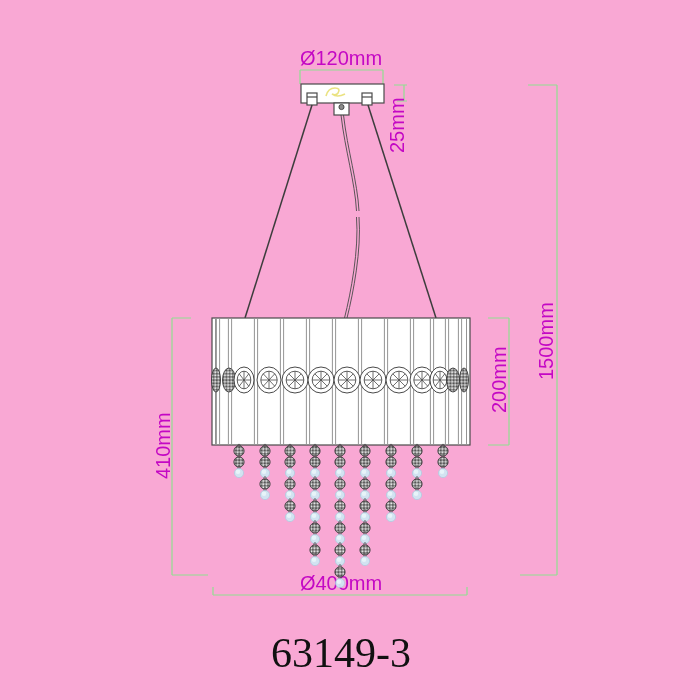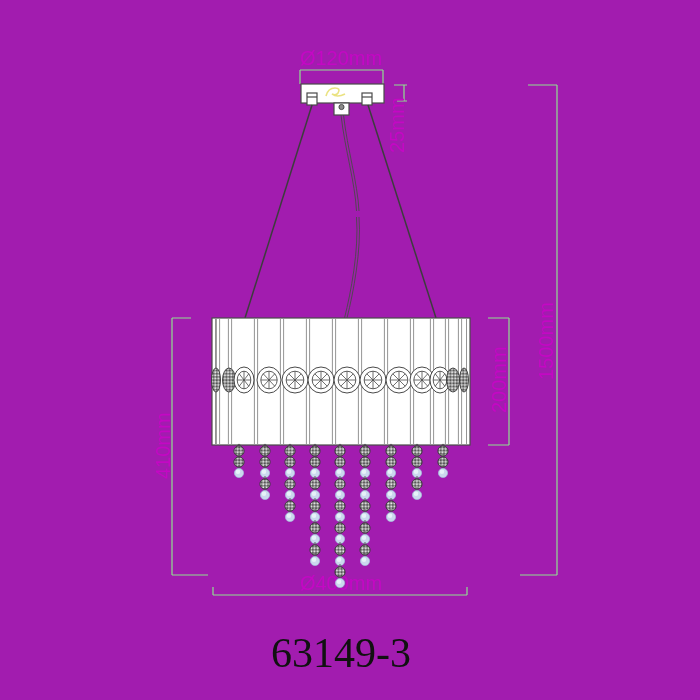--- a/index.html
+++ b/index.html
@@ -1,16 +1,16 @@
 <!DOCTYPE html>
 <html style="--c-dim: #90e090; --c-dimtext: #c408c4; --c-outline: #4a4a4a; --c-wire: #3d3d3d; --c-logo: #e6dd6a; --c-model: #111111;"><head>
 <meta charset="utf-8">
 <style>
   html,body{margin:0;padding:0;background:#ffffff;}
-  .page{position:relative;width:700px;height:700px;background:#a21caf;overflow:hidden;
+  .page{position:relative;width:700px;height:700px;background:#f9a8d4;overflow:hidden;
         font-family:"Liberation Sans",sans-serif;}
   svg{display:block;}
   .dim-line{stroke:var(--c-dim,#90e090);stroke-width:1.2;fill:none;}
   .dim-text{font-family:"Liberation Sans",sans-serif;font-size:20px;fill:var(--c-dimtext,#c408c4);}
   .outline{stroke:var(--c-outline,#4a4a4a);fill:none;stroke-width:1.2;}
   .outline-thin{stroke:#787878;fill:none;stroke-width:0.8;}
   .white-fill{fill:#ffffff;}
   .wire{stroke:var(--c-wire,#3d3d3d);stroke-width:1.5;fill:none;}
   .cord{stroke:var(--c-outline,#4a4a4a);stroke-width:0.9;fill:none;}
   .logo{stroke:var(--c-logo,#e6dd6a);stroke-width:1.6;fill:none;opacity:0.85;}

